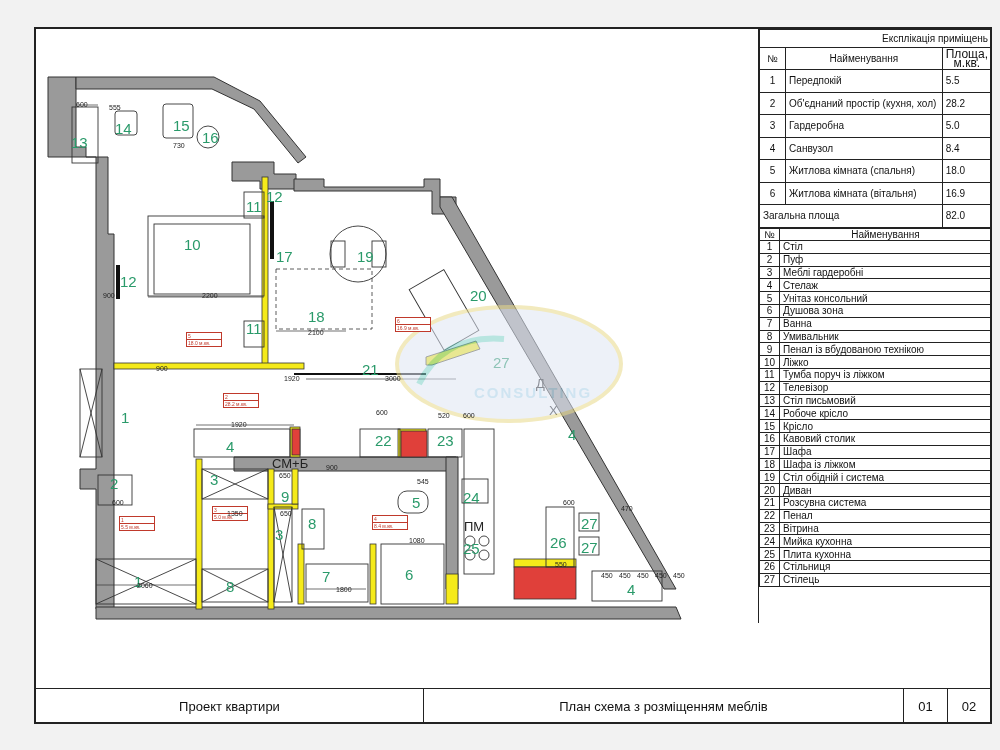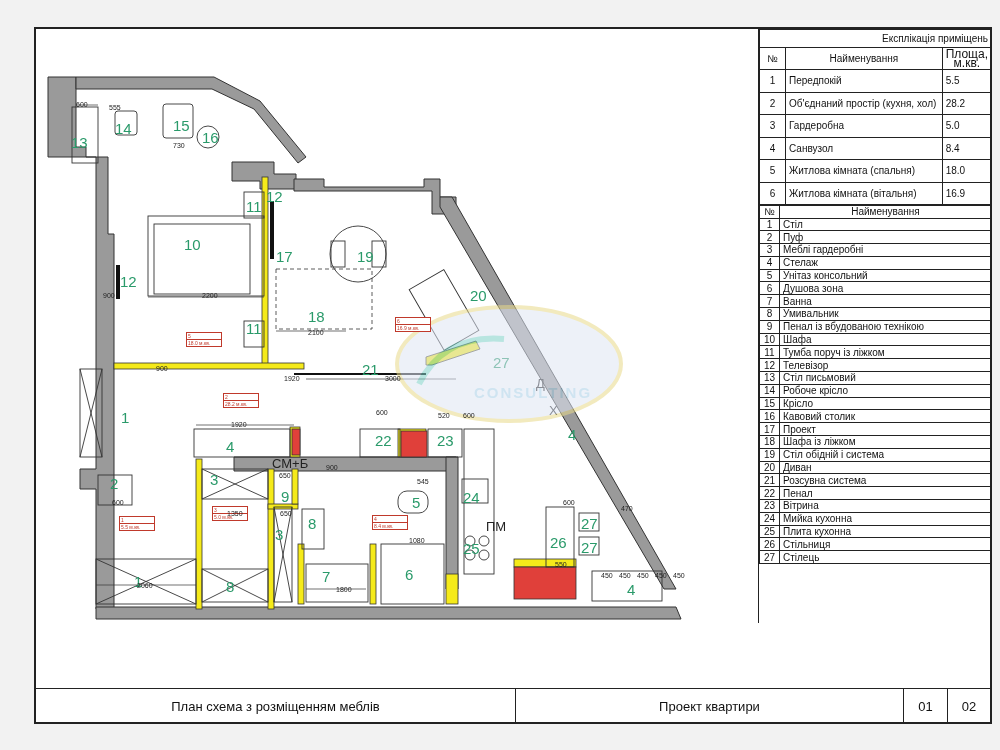--- a/index.html
+++ b/index.html
@@ -179,21 +179,21 @@
     <span class="lbl" style="left:545px;top:487px">27</span>
     <span class="lbl" style="left:545px;top:511px">27</span>
     <span class="lbl" style="left:427px;top:512px">25</span>
     <span class="lbl" style="left:286px;top:540px">7</span>
     <span class="lbl" style="left:369px;top:538px">6</span>
     <span class="lbl" style="left:98px;top:545px">1</span>
     <span class="lbl" style="left:190px;top:550px">8</span>
     <span class="lbl" style="left:591px;top:553px">4</span>
 
     <span class="lbl sm dark" style="left:236px;top:428px">СМ+Б</span>
-    <span class="lbl sm dark" style="left:450px;top:491px">ПМ</span>
+    <span class="lbl sm dark" style="left:428px;top:491px">ПМ</span>
     <span class="lbl sm dark" style="left:500px;top:348px">Д</span>
     <span class="lbl sm dark" style="left:513px;top:375px">Х</span>
 
     <div class="watermark">
       <svg width="230" height="120" viewBox="0 0 230 120" style="position:absolute;left:0;top:0">
         <ellipse cx="115" cy="60" rx="112" ry="57" fill="#dfe6f4" stroke="#e8d98a" stroke-width="4"></ellipse>
         <path d="M25 80 Q 50 30 110 35" fill="none" stroke="#7fd0c8" stroke-width="6"></path>
       </svg>
       <span class="wm-sub">CONSULTING</span>
     </div>
@@ -287,20 +287,24 @@
       <tr class="row">
             <td class="num">5</td>
             <td>Житлова кімната (спальня)</td>
             <td class="area">18.0</td>
           </tr>
       <tr class="row">
             <td class="num">6</td>
             <td>Житлова кімната (вітальня)</td>
             <td class="area">16.9</td>
           </tr>
+      <tr class="row">
+            <td colspan="2">Загальна площа</td>
+            <td class="area">82.0</td>
+          </tr>
     </tbody>
       </table>
     <table class="t2">
       <tbody>
       <tr class="hdr">
             <td class="num">№</td>
             <td>Найменування</td>
           </tr>
       </tbody>
         <tbody id="ftbody">
@@ -335,21 +339,21 @@
           <tr class="row">
             <td class="num">8</td>
             <td>Умивальник</td>
           </tr>
           <tr class="row">
             <td class="num">9</td>
             <td>Пенал із вбудованою технікою</td>
           </tr>
           <tr class="row">
             <td class="num">10</td>
-            <td>Шафа</td>
+            <td>Ліжко</td>
           </tr>
           <tr class="row">
             <td class="num">11</td>
             <td>Тумба поруч із ліжком</td>
           </tr>
           <tr class="row">
             <td class="num">12</td>
             <td>Телевізор</td>
           </tr>
           <tr class="row">
@@ -363,21 +367,21 @@
           <tr class="row">
             <td class="num">15</td>
             <td>Крісло</td>
           </tr>
           <tr class="row">
             <td class="num">16</td>
             <td>Кавовий столик</td>
           </tr>
           <tr class="row">
             <td class="num">17</td>
-            <td>Проект</td>
+            <td>Шафа</td>
           </tr>
           <tr class="row">
             <td class="num">18</td>
             <td>Шафа із ліжком</td>
           </tr>
           <tr class="row">
             <td class="num">19</td>
             <td>Стіл обідній і система</td>
           </tr>
           <tr class="row">
@@ -410,18 +414,18 @@
           </tr>
           <tr class="row">
             <td class="num">27</td>
             <td>Стілець</td>
           </tr>
         </tbody>
     </table>
   </div>
 
   <div class="titleblock">
+    <div class="tb-cell" style="width:388px">Проект квартири</div>
     <div class="tb-cell" style="width:480px">План схема з розміщенням меблів</div>
-    <div class="tb-cell" style="width:388px">Проект квартири</div>
     <div class="tb-cell" style="width:44px">01</div>
     <div class="tb-cell" style="width:42px">02</div>
   </div>
 </div>
 
 </body></html>

